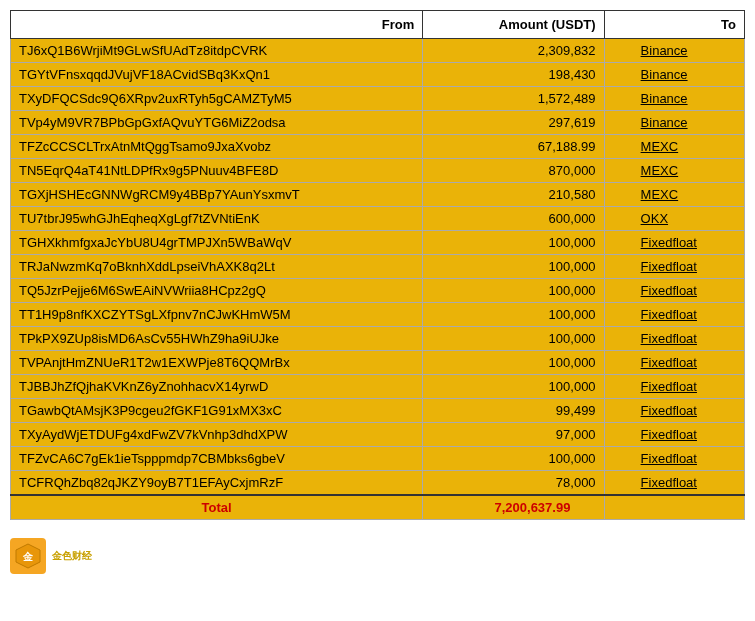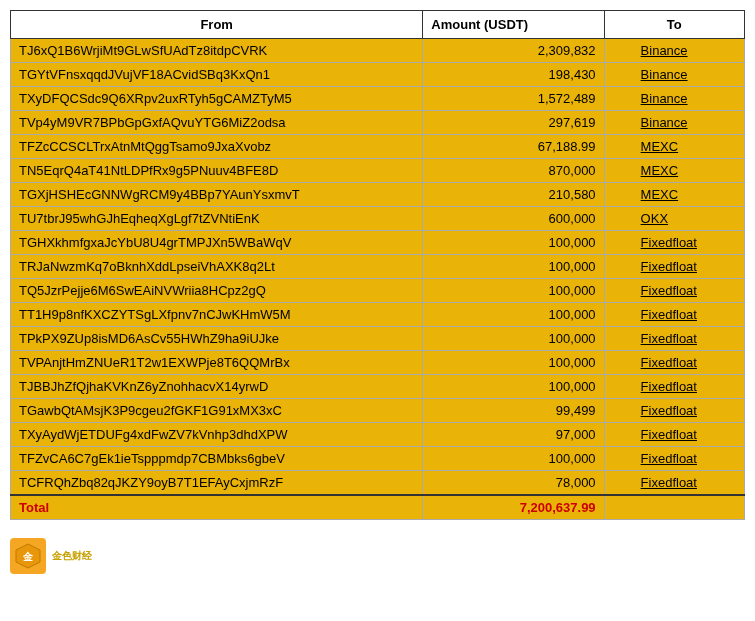--- a/index.html
+++ b/index.html
@@ -12,44 +12,45 @@
       padding: 10px;
     }
     table {
       width: 100%;
       border-collapse: collapse;
       margin-bottom: 18px;
     }
     th {
       border: 1px solid #333;
       padding: 6px 8px;
-      text-align: center;
+      text-align: right;
       font-weight: bold;
       background: #fff;
     }
     th.amount-col {
-      text-align: left;
+      text-align: right;
     }
     td {
       border: 1px solid #aaa;
       padding: 4px 8px;
       background: #eab308;
     }
     td.amount-col {
       text-align: right;
     }
     td.to-col {
       text-decoration: underline;
       color: #000;
       padding-left: 36px;
     }
     tr.total-row td {
       font-weight: bold;
       color: #cc0000;
       border-top: 2px solid #333;
+      text-align: center;
     }
     tr.total-row td.amount-col {
       color: #cc0000;
       padding-left: 46px;
     }
     .footer {
       margin-top: 8px;
       display: flex;
       align-items: center;
       justify-content: space-between;

